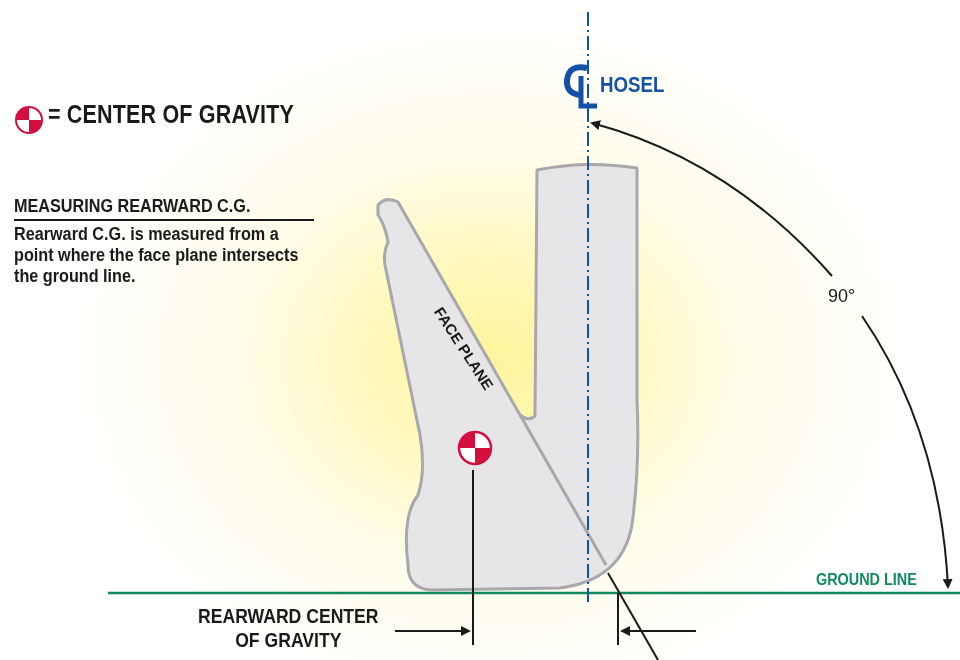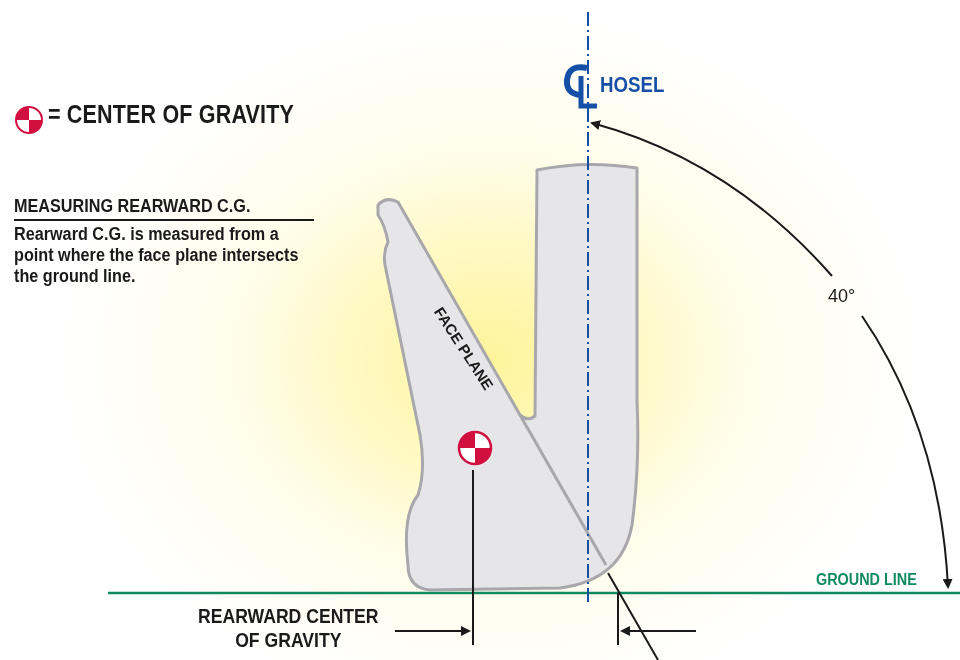--- a/index.html
+++ b/index.html
@@ -75,21 +75,21 @@
   <div class="txt measure-body">Rearward C.G. is measured from a point where the face plane intersects the ground line.</div>
 
   <svg class="cl-symbol" viewBox="0 0 40 50">
     <path d="M26,6 Q8,2 6,18 Q5,32 20,33" fill="none" stroke="#1650a6" stroke-width="6"></path>
     <path d="M20,14 L20,44 L36,44" fill="none" stroke="#1650a6" stroke-width="5"></path>
   </svg>
   <div class="txt hosel-label">HOSEL</div>
 
   <div class="face-label">FACE PLANE</div>
 
-  <div class="txt angle-label">40°</div>
+  <div class="txt angle-label">90°</div>
 
   <div class="txt ground-label">GROUND LINE</div>
 
   <div class="txt rcg-label">
     <div>REARWARD CENTER</div>
     <div>OF GRAVITY</div>
   </div>
 </div>
 
 </body></html>

